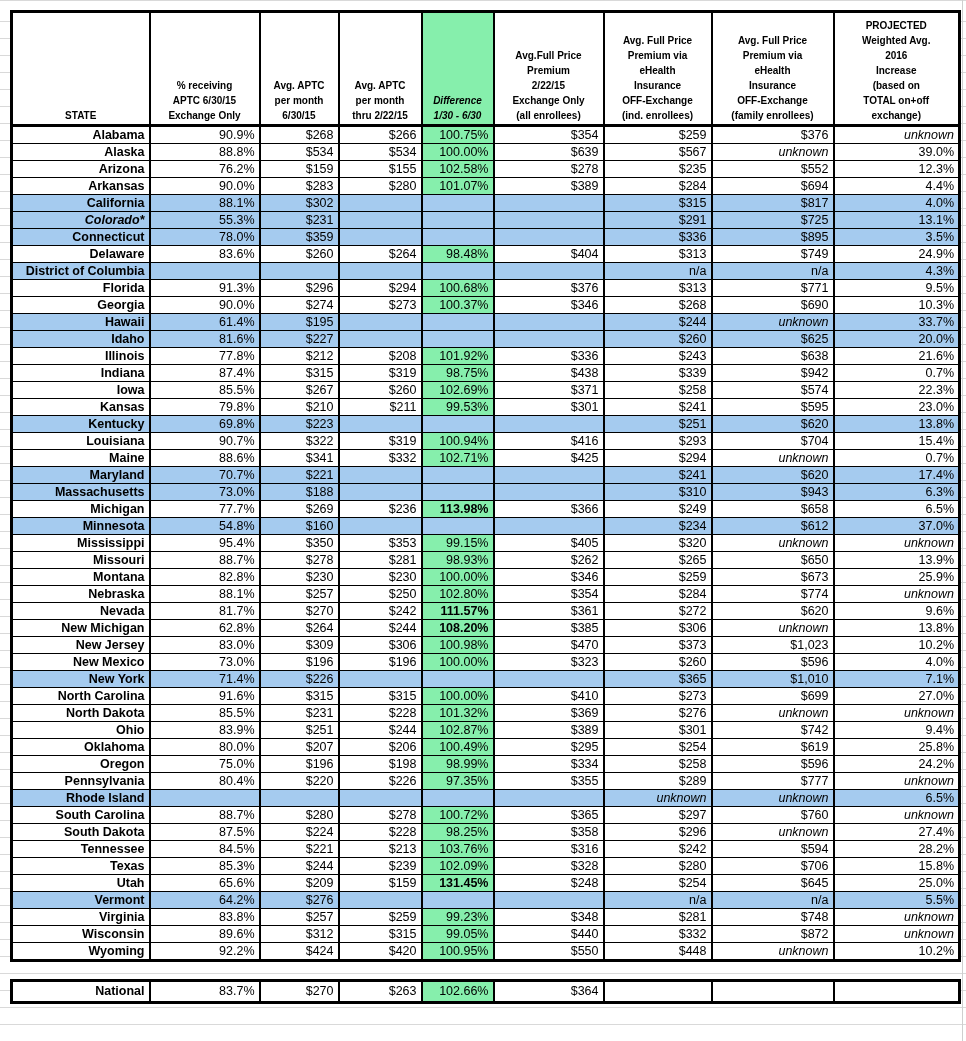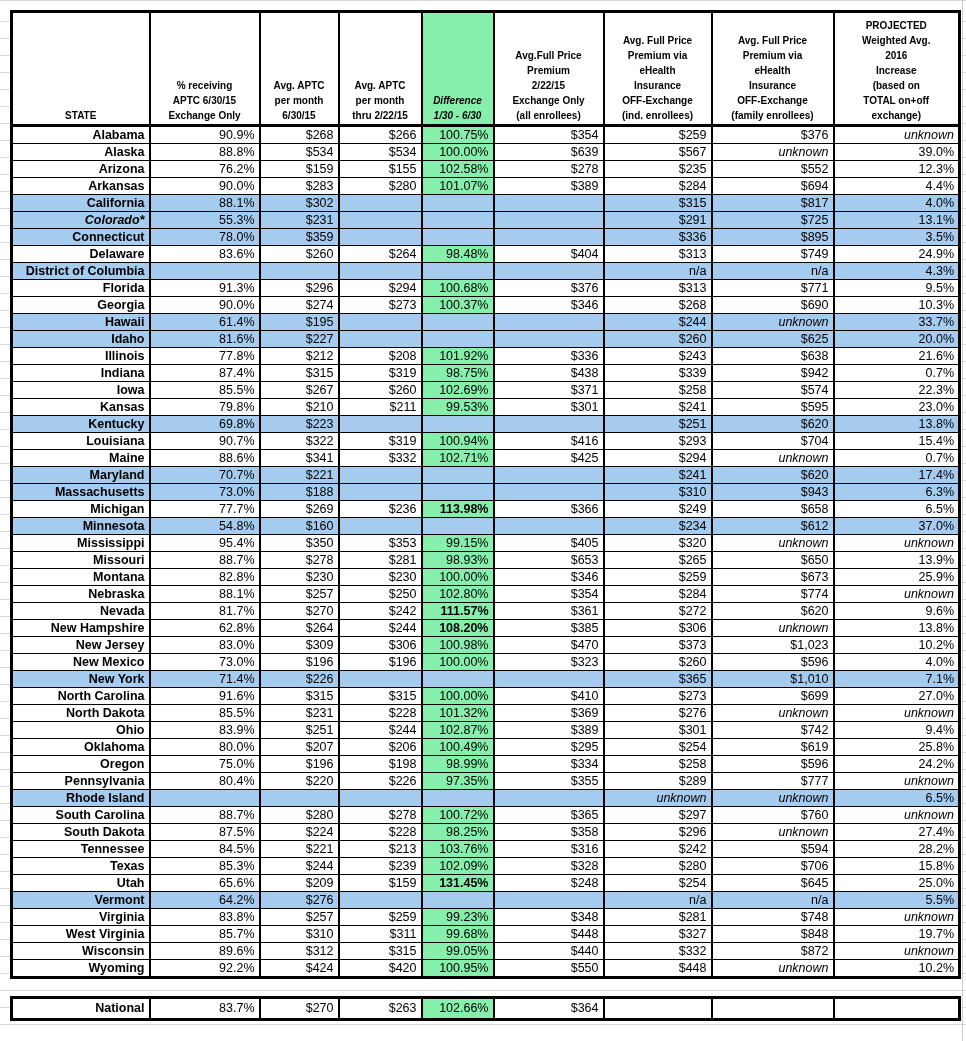--- a/index.html
+++ b/index.html
@@ -371,21 +371,21 @@
           <td class="num">$320</td>
           <td class="num it">unknown</td>
           <td class="num it">unknown</td>
         </tr>
         <tr>
           <td class="state">Missouri</td>
           <td class="num">88.7%</td>
           <td class="num">$278</td>
           <td class="num">$281</td>
           <td class="num diff">98.93%</td>
-          <td class="num">$653</td>
+          <td class="num">$262</td>
           <td class="num">$265</td>
           <td class="num">$650</td>
           <td class="num">13.9%</td>
         </tr>
         <tr>
           <td class="state">Montana</td>
           <td class="num">82.8%</td>
           <td class="num">$230</td>
           <td class="num">$230</td>
           <td class="num diff">100.00%</td>
@@ -410,21 +410,21 @@
           <td class="num">81.7%</td>
           <td class="num">$270</td>
           <td class="num">$242</td>
           <td class="num diff b">111.57%</td>
           <td class="num">$361</td>
           <td class="num">$272</td>
           <td class="num">$620</td>
           <td class="num">9.6%</td>
         </tr>
         <tr>
-          <td class="state">New Hampshire</td>
+          <td class="state">New Michigan</td>
           <td class="num">62.8%</td>
           <td class="num">$264</td>
           <td class="num">$244</td>
           <td class="num diff b">108.20%</td>
           <td class="num">$385</td>
           <td class="num">$306</td>
           <td class="num it">unknown</td>
           <td class="num">13.8%</td>
         </tr>
         <tr>
@@ -606,31 +606,20 @@
         <tr>
           <td class="state">Virginia</td>
           <td class="num">83.8%</td>
           <td class="num">$257</td>
           <td class="num">$259</td>
           <td class="num diff">99.23%</td>
           <td class="num">$348</td>
           <td class="num">$281</td>
           <td class="num">$748</td>
           <td class="num it">unknown</td>
-        </tr>
-        <tr>
-          <td class="state">West Virginia</td>
-          <td class="num">85.7%</td>
-          <td class="num">$310</td>
-          <td class="num">$311</td>
-          <td class="num diff">99.68%</td>
-          <td class="num">$448</td>
-          <td class="num">$327</td>
-          <td class="num">$848</td>
-          <td class="num">19.7%</td>
         </tr>
         <tr>
           <td class="state">Wisconsin</td>
           <td class="num">89.6%</td>
           <td class="num">$312</td>
           <td class="num">$315</td>
           <td class="num diff">99.05%</td>
           <td class="num">$440</td>
           <td class="num">$332</td>
           <td class="num">$872</td>

